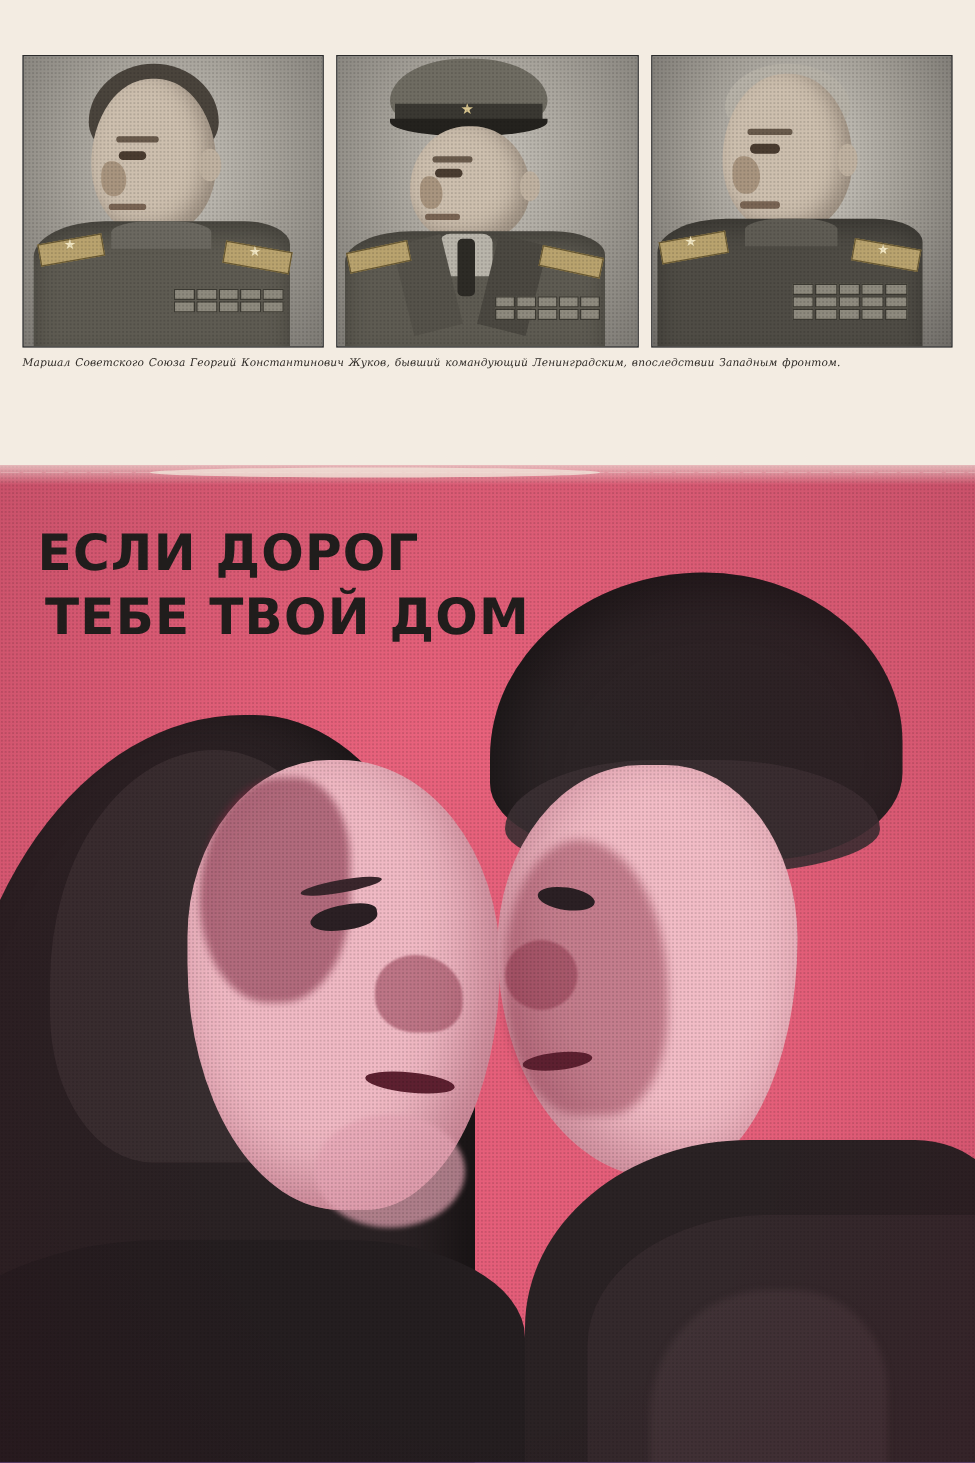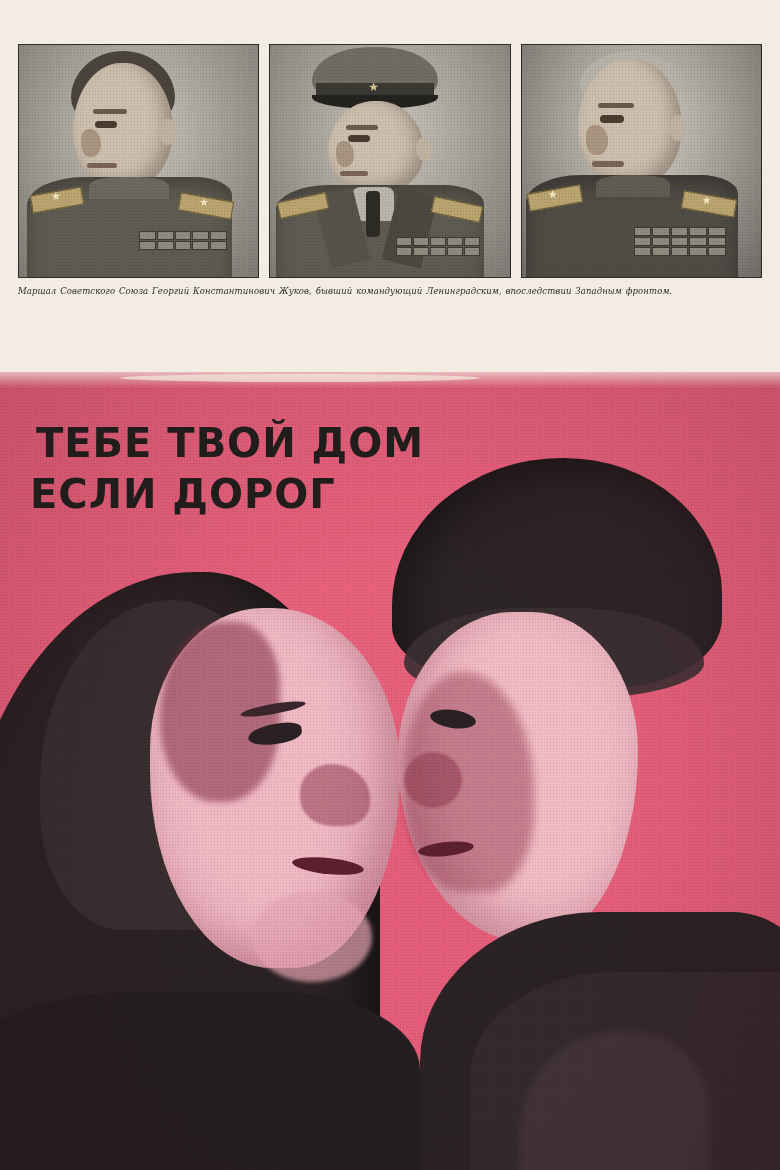--- a/index.html
+++ b/index.html
@@ -555,17 +555,17 @@
       <div class="cap-row">
         <div class="cap">Маршал Советского Союза Георгий Константинович Жуков, бывший командующий Ленинградским, впоследствии Западным фронтом.</div>
       </div>
 
     </div>
   </div>
 
   <div class="torn-seam"></div>
 
   <div class="title-block">
+    <div class="title-line first">ЕСЛИ ДОРОГ</div>
     <div class="title-line second">ТЕБЕ ТВОЙ ДОМ</div>
-    <div class="title-line first">ЕСЛИ ДОРОГ</div>
   </div>
 
 </div>
 
 </body></html>

